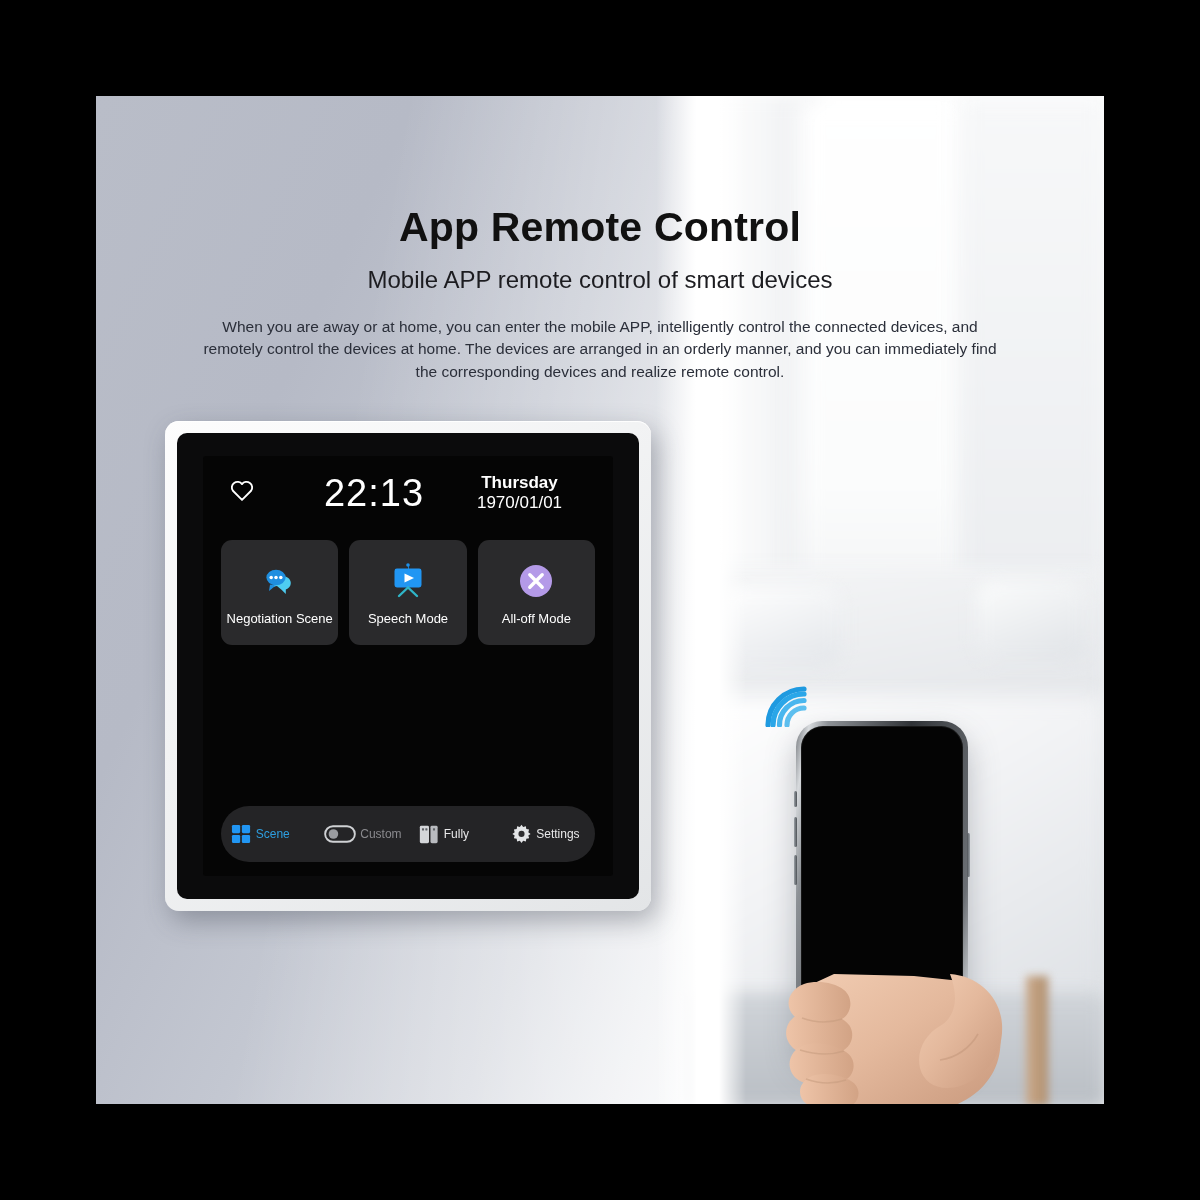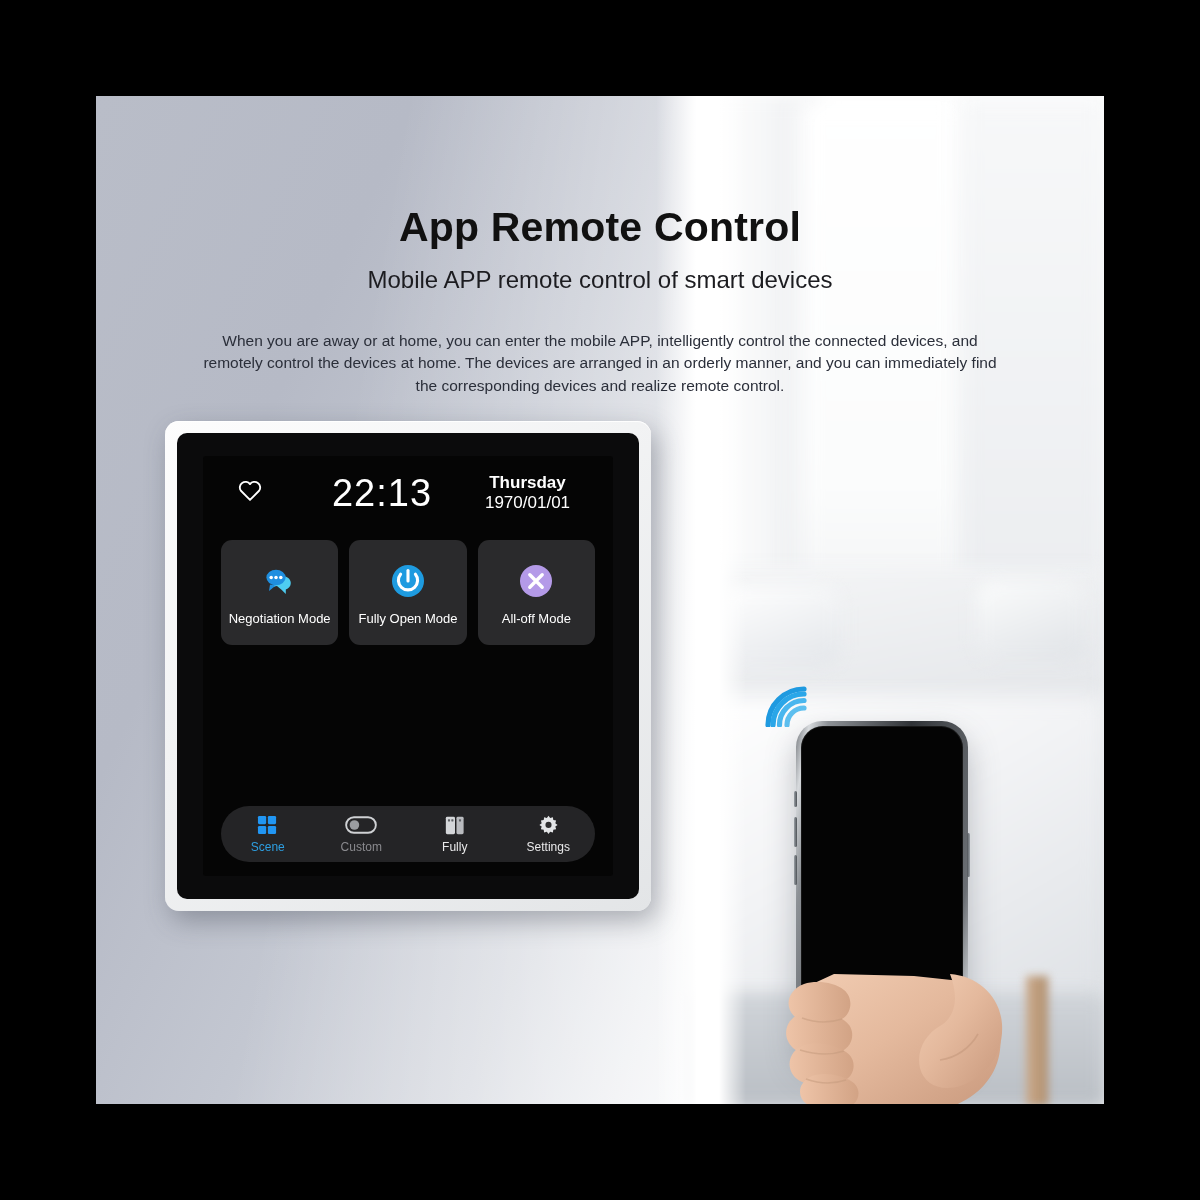--- a/index.html
+++ b/index.html
@@ -90,21 +90,21 @@
   
   .headings { position:absolute; left:0; top:0; width:100%; text-align:center; z-index:5; }
   .title {
     margin-top:108px;
     font-size:41px; font-weight:bold; color:#111; letter-spacing:.2px;
   }
   .subtitle {
     margin-top:15px; font-size:24px; color:#1c1c20; font-weight:400;
   }
   .desc {
-    margin:36px auto 0; width:800px;
+    margin:22px auto 0; width:800px;
     font-size:15.5px; line-height:1.45; color:#2b2f3a; font-weight:400;
   }
 
   
   #panel {
     position:absolute; left:69px; top:325px;
     width:486px; height:490px;
     z-index:6;
   }
   .bezel {
@@ -121,21 +121,21 @@
   .screen {
     position:absolute; left:38px; top:35px;
     width:410px; height:420px;
     background:#050505;
     border-radius:3px;
     overflow:hidden;
   }
 
   
   .statusbar {
-    position:absolute; left:8px; top:0; width:100%; height:78px;
+    position:absolute; left:0; top:0; width:100%; height:78px;
   }
   .heart-icon { position:absolute; left:26px; top:22px; width:26px; height:24px; }
   .clock {
     position:absolute; left:96px; top:16px; width:150px;
     text-align:center;
     font-size:38px; color:#fff; font-weight:300; letter-spacing:1px;
   }
   .datebox {
     position:absolute; right:26px; top:17px; width:135px; text-align:center; color:#fff;
   }
@@ -163,21 +163,21 @@
 
   
   .navbar {
     position:absolute; left:18px; bottom:14px;
     width:374px; height:56px;
     background:#242426;
     border-radius:28px;
     display:flex; align-items:center; justify-content:space-around;
   }
   .navitem {
-    display:flex; flex-direction:column; align-items:center; gap:4px;
+    display:flex; flex-direction:row; align-items:center; gap:4px;
     width:74px;
   }
   .navicon { height:22px; display:flex; align-items:center; justify-content:center; }
   .navlabel { font-size:12px; }
   .nav-active .navlabel { color:#2d9ee0; }
   .nav-dim .navlabel { color:#8a8a8e; }
   .nav-norm .navlabel { color:#e9e9ea; }
 
   
   #phone-area { position:absolute; left:600px; top:0; width:408px; height:1008px; z-index:6; }
@@ -262,34 +262,37 @@
           <span class="tile-icon">
             <svg viewBox="0 0 42 42" width="42" height="42">
               <path d="M14 24c-2 0-3.4 1.1-3.4 1.1V21c0-4.1 3.8-7 8.6-7s8.6 2.9 8.6 7c0 3-2 5.5-5 6.6V32l-4-4z" transform="translate(4,2)" fill="#4ecdf2"></path>
               <ellipse cx="17" cy="17.5" rx="9.6" ry="7.8" fill="#1f8fe0"></ellipse>
               <path d="M11 24.5 L10 31 L16.8 25.6 Z" fill="#1f8fe0"></path>
               <circle cx="12.2" cy="17.4" r="1.75" fill="#fff"></circle>
               <circle cx="17" cy="17.4" r="1.75" fill="#fff"></circle>
               <circle cx="21.8" cy="17.4" r="1.75" fill="#fff"></circle>
             </svg>
           </span>
-          <span class="tile-label">Negotiation Mode</span>
-        </div>
-
+          <span class="tile-label">Negotiation Scene</span>
+        </div>
 
         <div class="tile">
           <span class="tile-icon">
             <svg viewBox="0 0 42 42" width="42" height="42">
-              <circle cx="21" cy="21" r="16" fill="#1e9be0"></circle>
-              <path d="M21 10.5 V21" stroke="#fff" stroke-width="3.1" stroke-linecap="round"></path>
-              <path d="M13.6 14.2a9.6 9.6 0 1 0 14.8 0" fill="none" stroke="#fff" stroke-width="3.1" stroke-linecap="round"></path>
-            </svg>
-          </span>
-          <span class="tile-label">Fully Open Mode</span>
-        </div>
+              <circle cx="21" cy="5" r="1.8" fill="#1e90e8"></circle>
+              <rect x="21" y="5" width="0.8" height="4" fill="#1e90e8"></rect>
+              <rect x="7.5" y="8.5" width="27" height="19" rx="2.4" fill="#2196f3"></rect>
+              <path d="M17.5 13.6 L27 18 L17.5 22.4 Z" fill="#ffffff"></path>
+              <path d="M21 27.5 L12 36" stroke="#2fb5c8" stroke-width="2.4" stroke-linecap="round"></path>
+              <path d="M21 27.5 L30 36" stroke="#2fb5c8" stroke-width="2.4" stroke-linecap="round"></path>
+            </svg>
+          </span>
+          <span class="tile-label">Speech Mode</span>
+        </div>
+
 
         <div class="tile">
           <span class="tile-icon">
             <svg viewBox="0 0 42 42" width="42" height="42">
               <circle cx="21" cy="21" r="16" fill="#b49ae8"></circle>
               <path d="M14.8 14.8 L27.2 27.2 M27.2 14.8 L14.8 27.2" stroke="#fff" stroke-width="3.4" stroke-linecap="round"></path>
             </svg>
           </span>
           <span class="tile-label">All-off Mode</span>
         </div>

